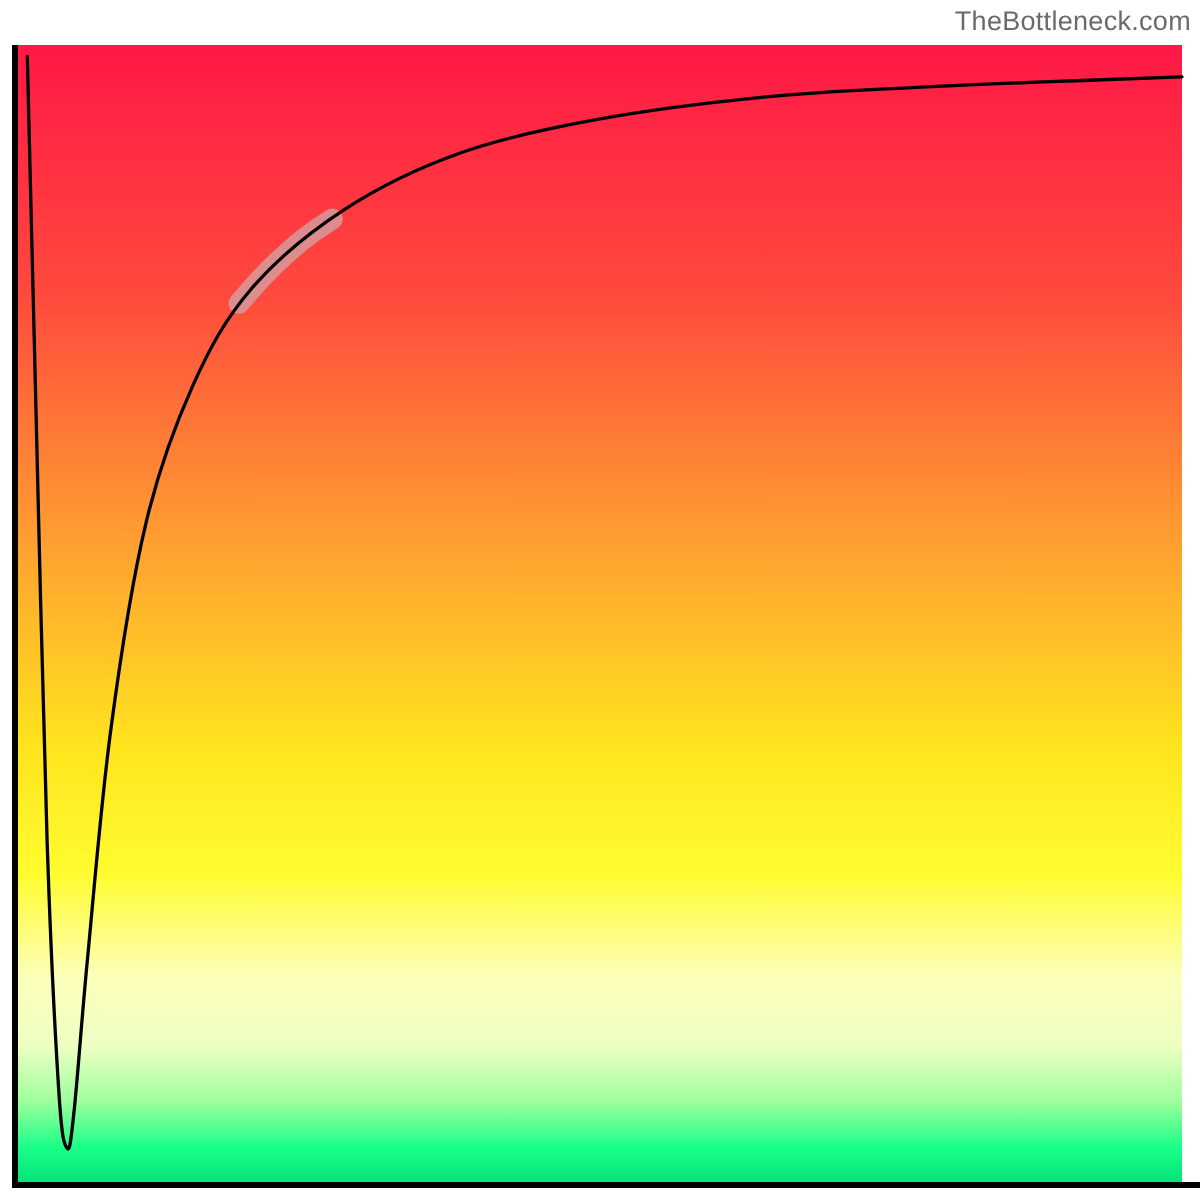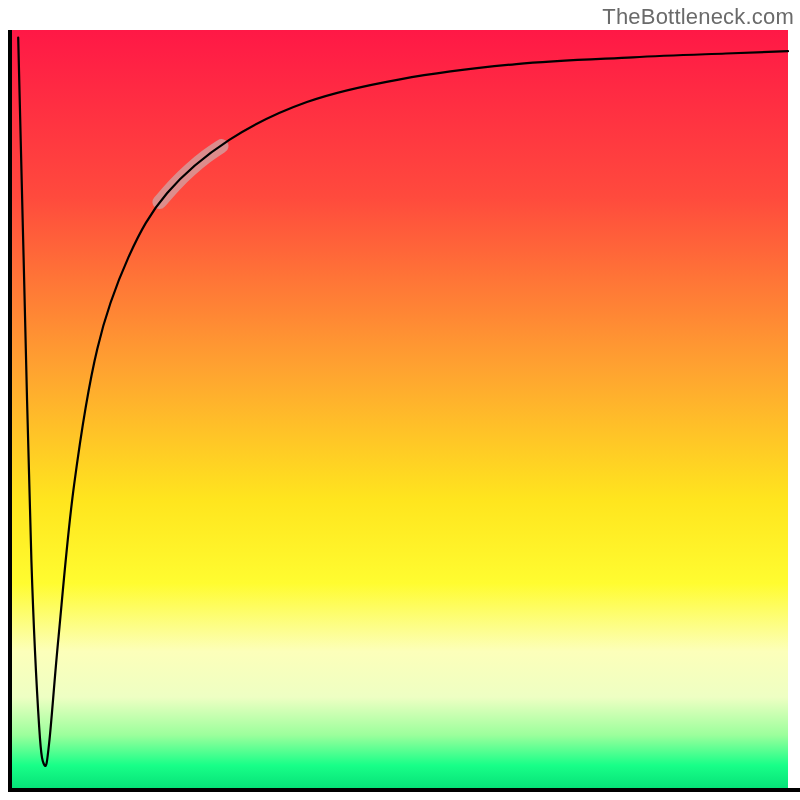--- a/index.html
+++ b/index.html
@@ -46,21 +46,21 @@
     top: 30px;
     width: 776px;
     height: 758px;
     overflow: visible;
   }
   .watermark {
     position: absolute;
     top: 4px;
     right: 6px;
     color: #6a6a6a;
-    font-size: 22px;
+    font-size: 18px;
     font-weight: 400;
     letter-spacing: 0.2px;
     user-select: none;
   }
 </style>
 </head>
 <body>
 
 <div class="chart-frame">
 

